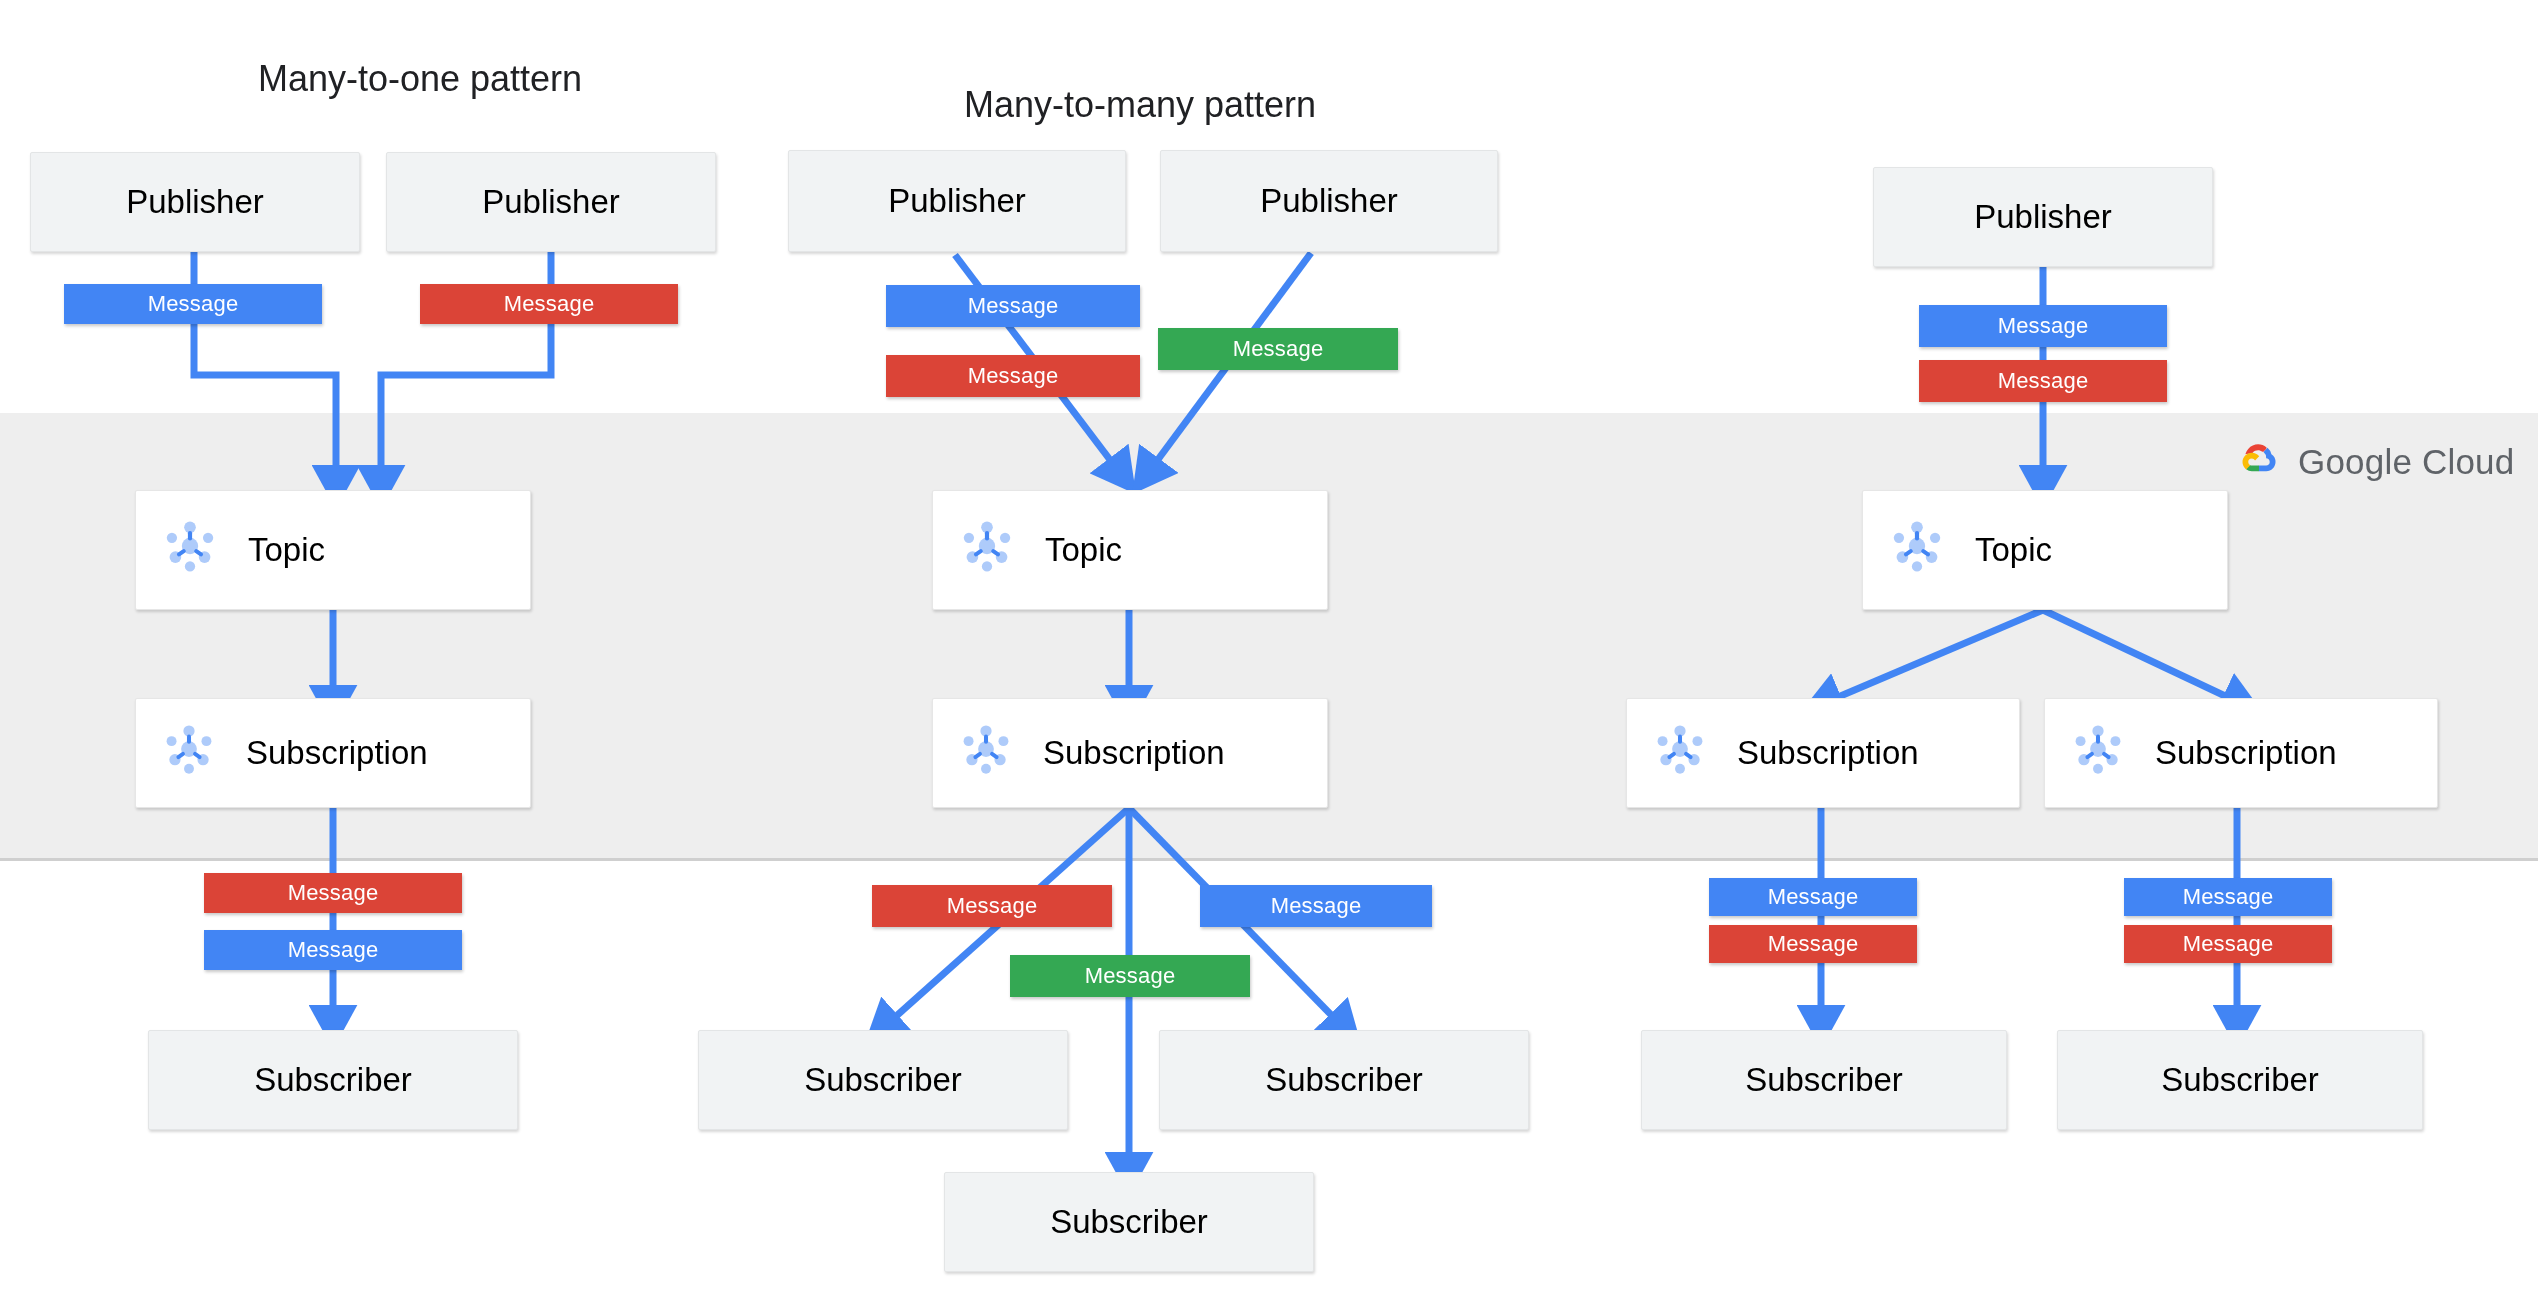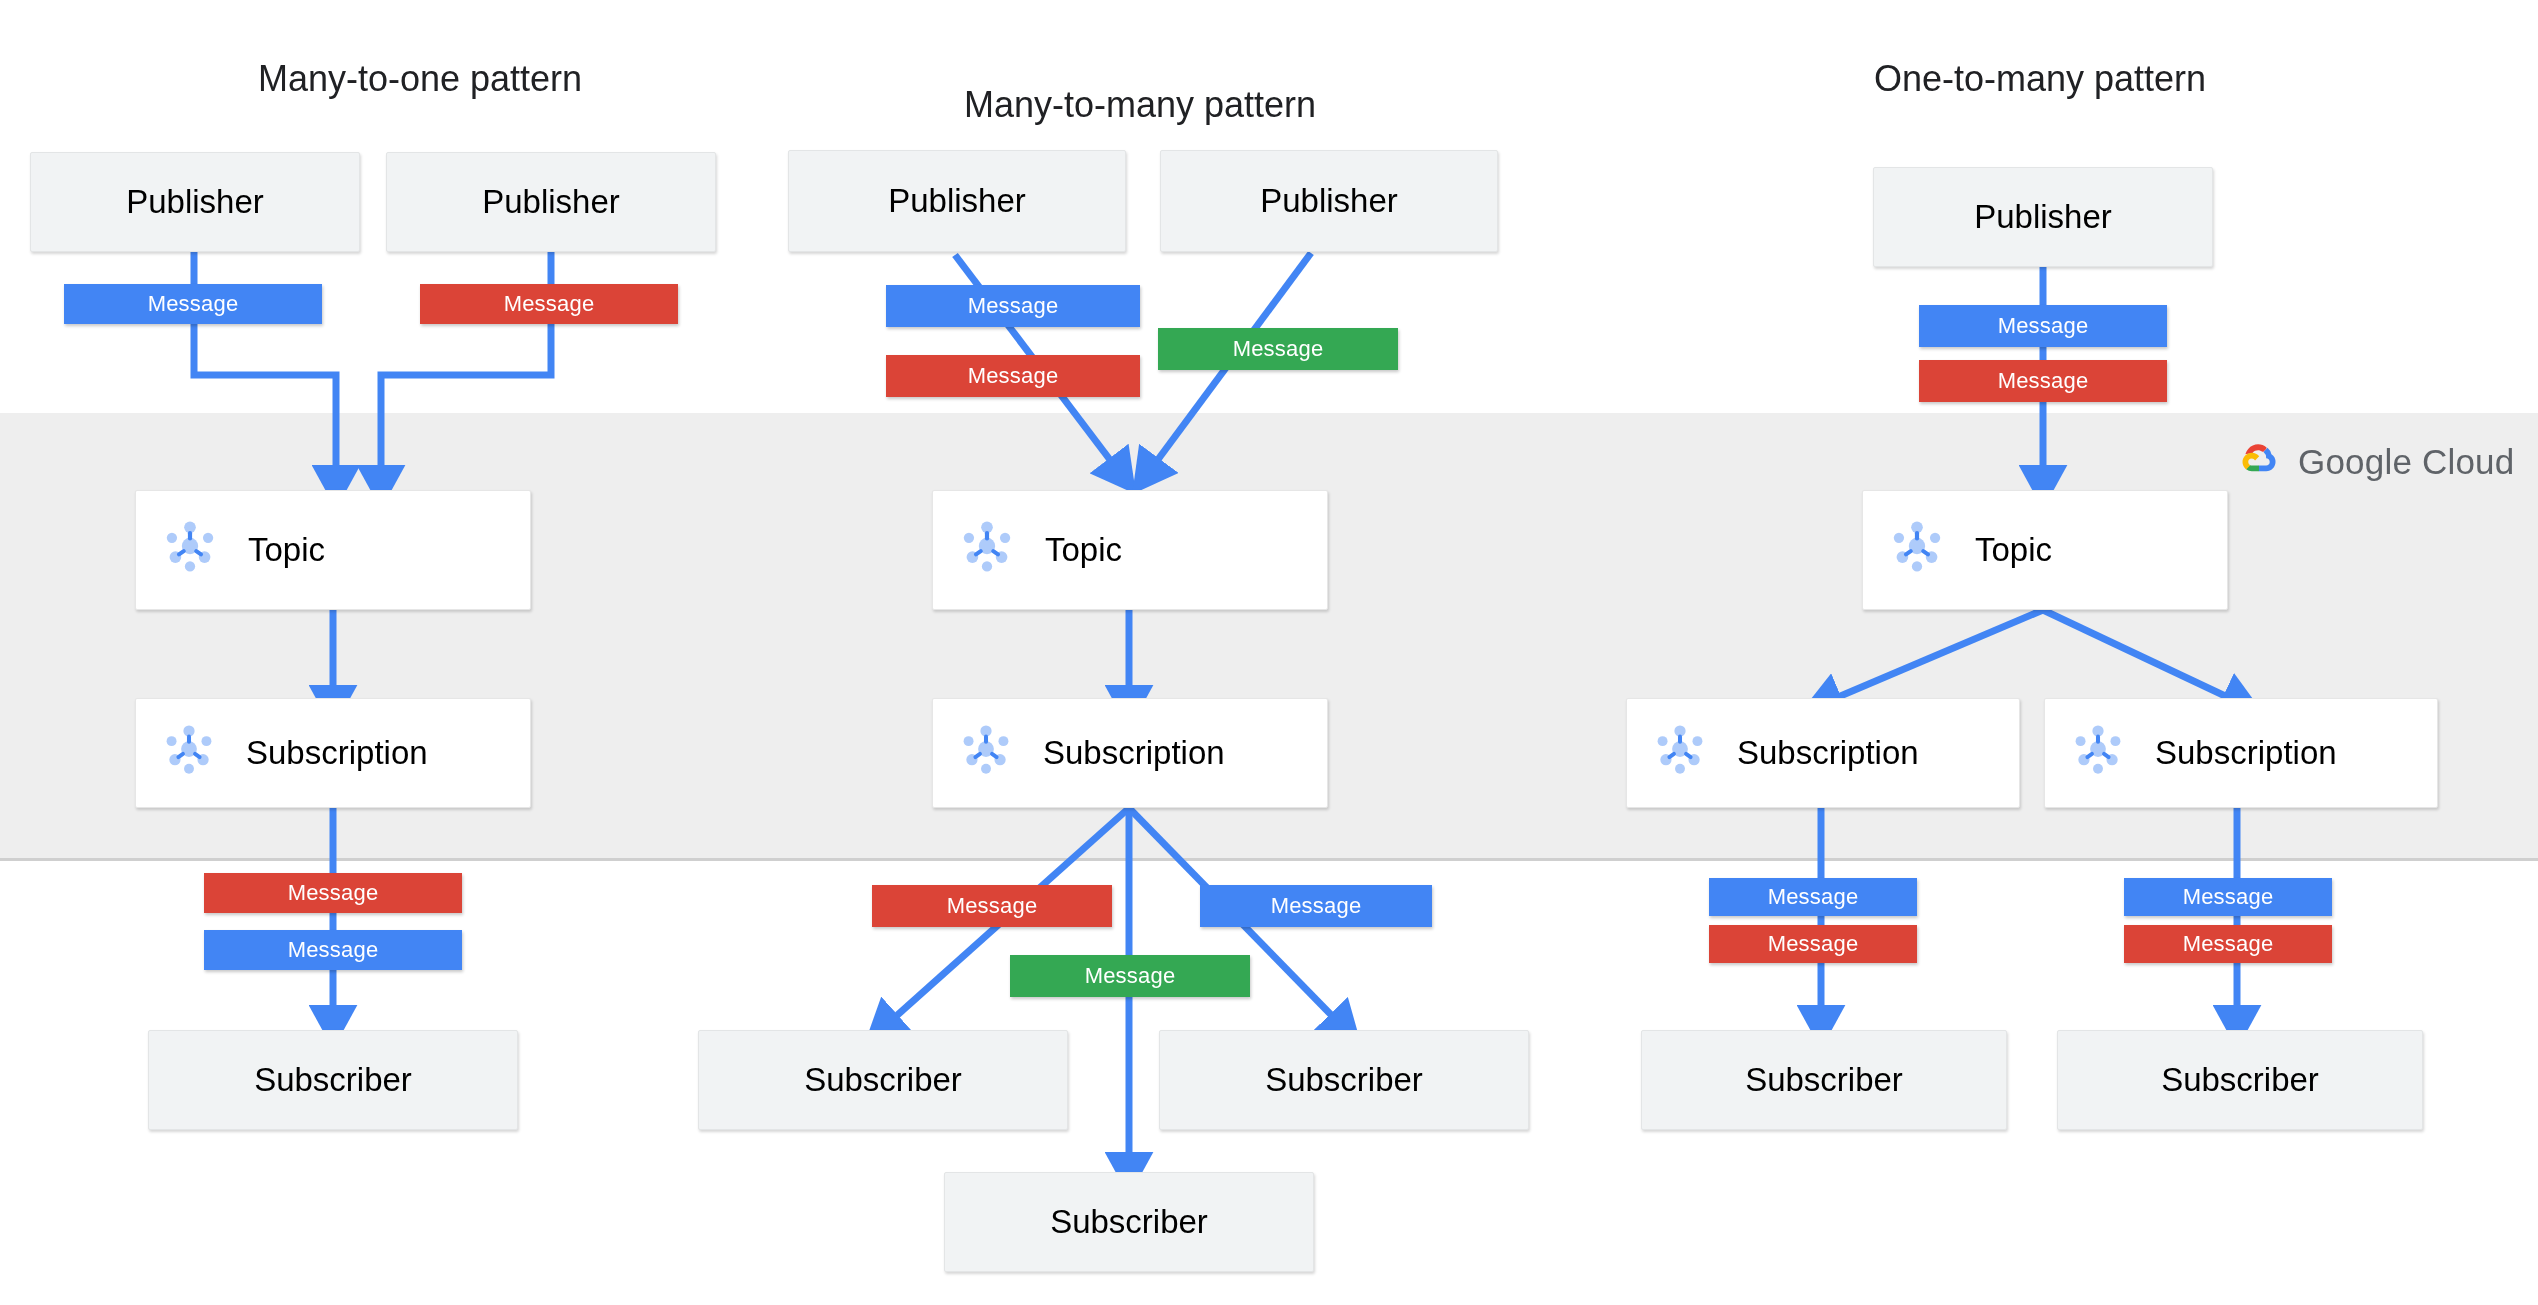--- a/index.html
+++ b/index.html
@@ -125,21 +125,20 @@
       <path d="M2043,610 L2240,703" marker-end="url(#ah)"></path>
 
       <path d="M1821,808 L1821,1023" marker-end="url(#ah)"></path>
 
       <path d="M2237,808 L2237,1023" marker-end="url(#ah)"></path>
     </g>
   </svg>
 
   <div class="col-title" style="left:60px;top:58px;width:720px;">Many-to-one pattern</div>
   <div class="col-title" style="left:780px;top:84px;width:720px;">Many-to-many  pattern</div>
-  <div class="col-title" style="left:1720px;top:58px;width:640px;">One-to-many pattern</div>
 
   <div class="node grayboxed" style="left:30px;top:152px;width:330px;height:100px;">
     <span class="node-label">Publisher</span>
   </div>
   <div class="node grayboxed" style="left:386px;top:152px;width:330px;height:100px;">
     <span class="node-label">Publisher</span>
   </div>
 
   <div class="msg blue" style="left:64px;top:284px;width:258px;height:40px;">
     <span>Message</span>

